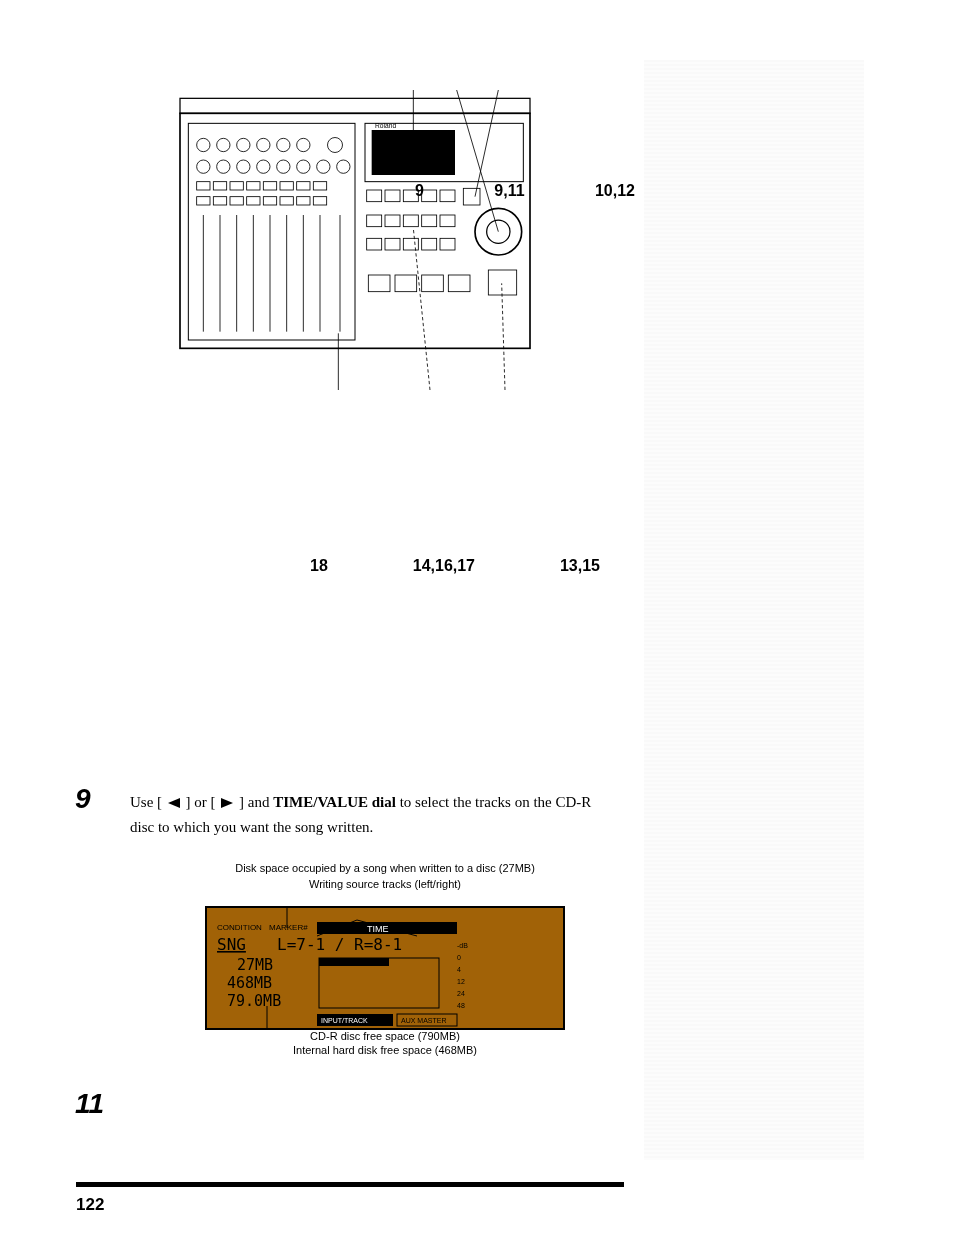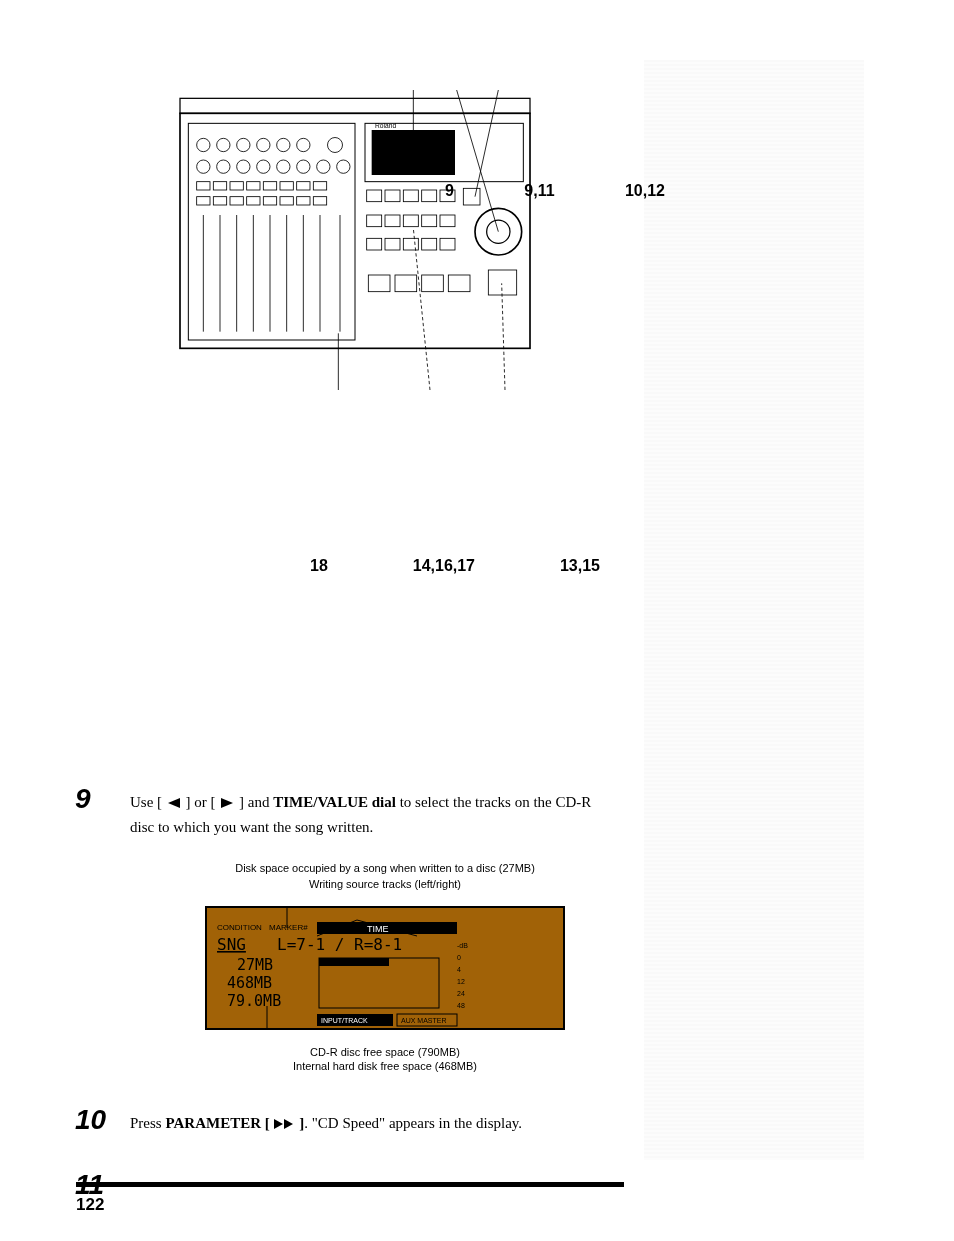--- a/index.html
+++ b/index.html
@@ -29,21 +29,20 @@
   .callouts-top {
     font-weight: bold;
     font-family: Arial, Helvetica, sans-serif;
     font-size: 16px;
     position: absolute;
     top: 182px;
     left: 415px;
     width: 220px;
     display: flex;
     justify-content: space-between;
-    margin-left: 30px;
   }
   .device-diagram {
     margin-left: 60px;
     margin-top: 30px;
     width: 440px;
     height: 300px;
     position: relative;
   }
   .device-diagram svg { width: 100%; height: 100%; }
   .callouts-bottom {
@@ -104,21 +103,21 @@
   .lcd-screen {
     border: 2px solid #000;
     height: 120px;
     position: relative;
     background: #a16207;
   }
   .lcd-caption-bot1 {
     font-family: Arial, Helvetica, sans-serif;
     font-size: 11px;
     text-align: center;
-    margin-top: 16px;
+    margin-top: 0;
   }
   .lcd-caption-bot2 {
     font-family: Arial, Helvetica, sans-serif;
     font-size: 11px;
     text-align: center;
     margin-top: 2px;
   }
   .page-num {
     position: absolute;
     bottom: 26px;
@@ -332,32 +331,20 @@
         <text x="194" y="115" font-size="7" font-family="Arial">AUX MASTER</text>
 
         <line x1="60" y1="120" x2="60" y2="98" stroke="#000" stroke-width="1"></line>
       </svg>
     </div>
     <div class="lcd-caption-bot1">CD-R disc free space (790MB)</div>
     <div class="lcd-caption-bot2">Internal hard disk free space (468MB)</div>
   </div>
 
   
-  <div class="step">
-    <div class="step-num">10</div>
-    <div class="step-body">
-      <span>Press </span><b><span>PARAMETER [</span>
-      <span class="arrow-glyph">
-        <svg width="22" height="12">
-              <polygon points="1,1 1,11 10,6" fill="#000"></polygon>
-              <polygon points="11,1 11,11 20,6" fill="#000"></polygon>
-            </svg>
-      </span><span> ]</span></b><span>. "CD Speed" appears in the display.</span>
-    </div>
-  </div>
 
   
   <div class="step">
     <div class="step-num">11</div>
     <div class="step-body">
       
     </div>
   </div>
 
   <div class="bottom-rule"></div>

